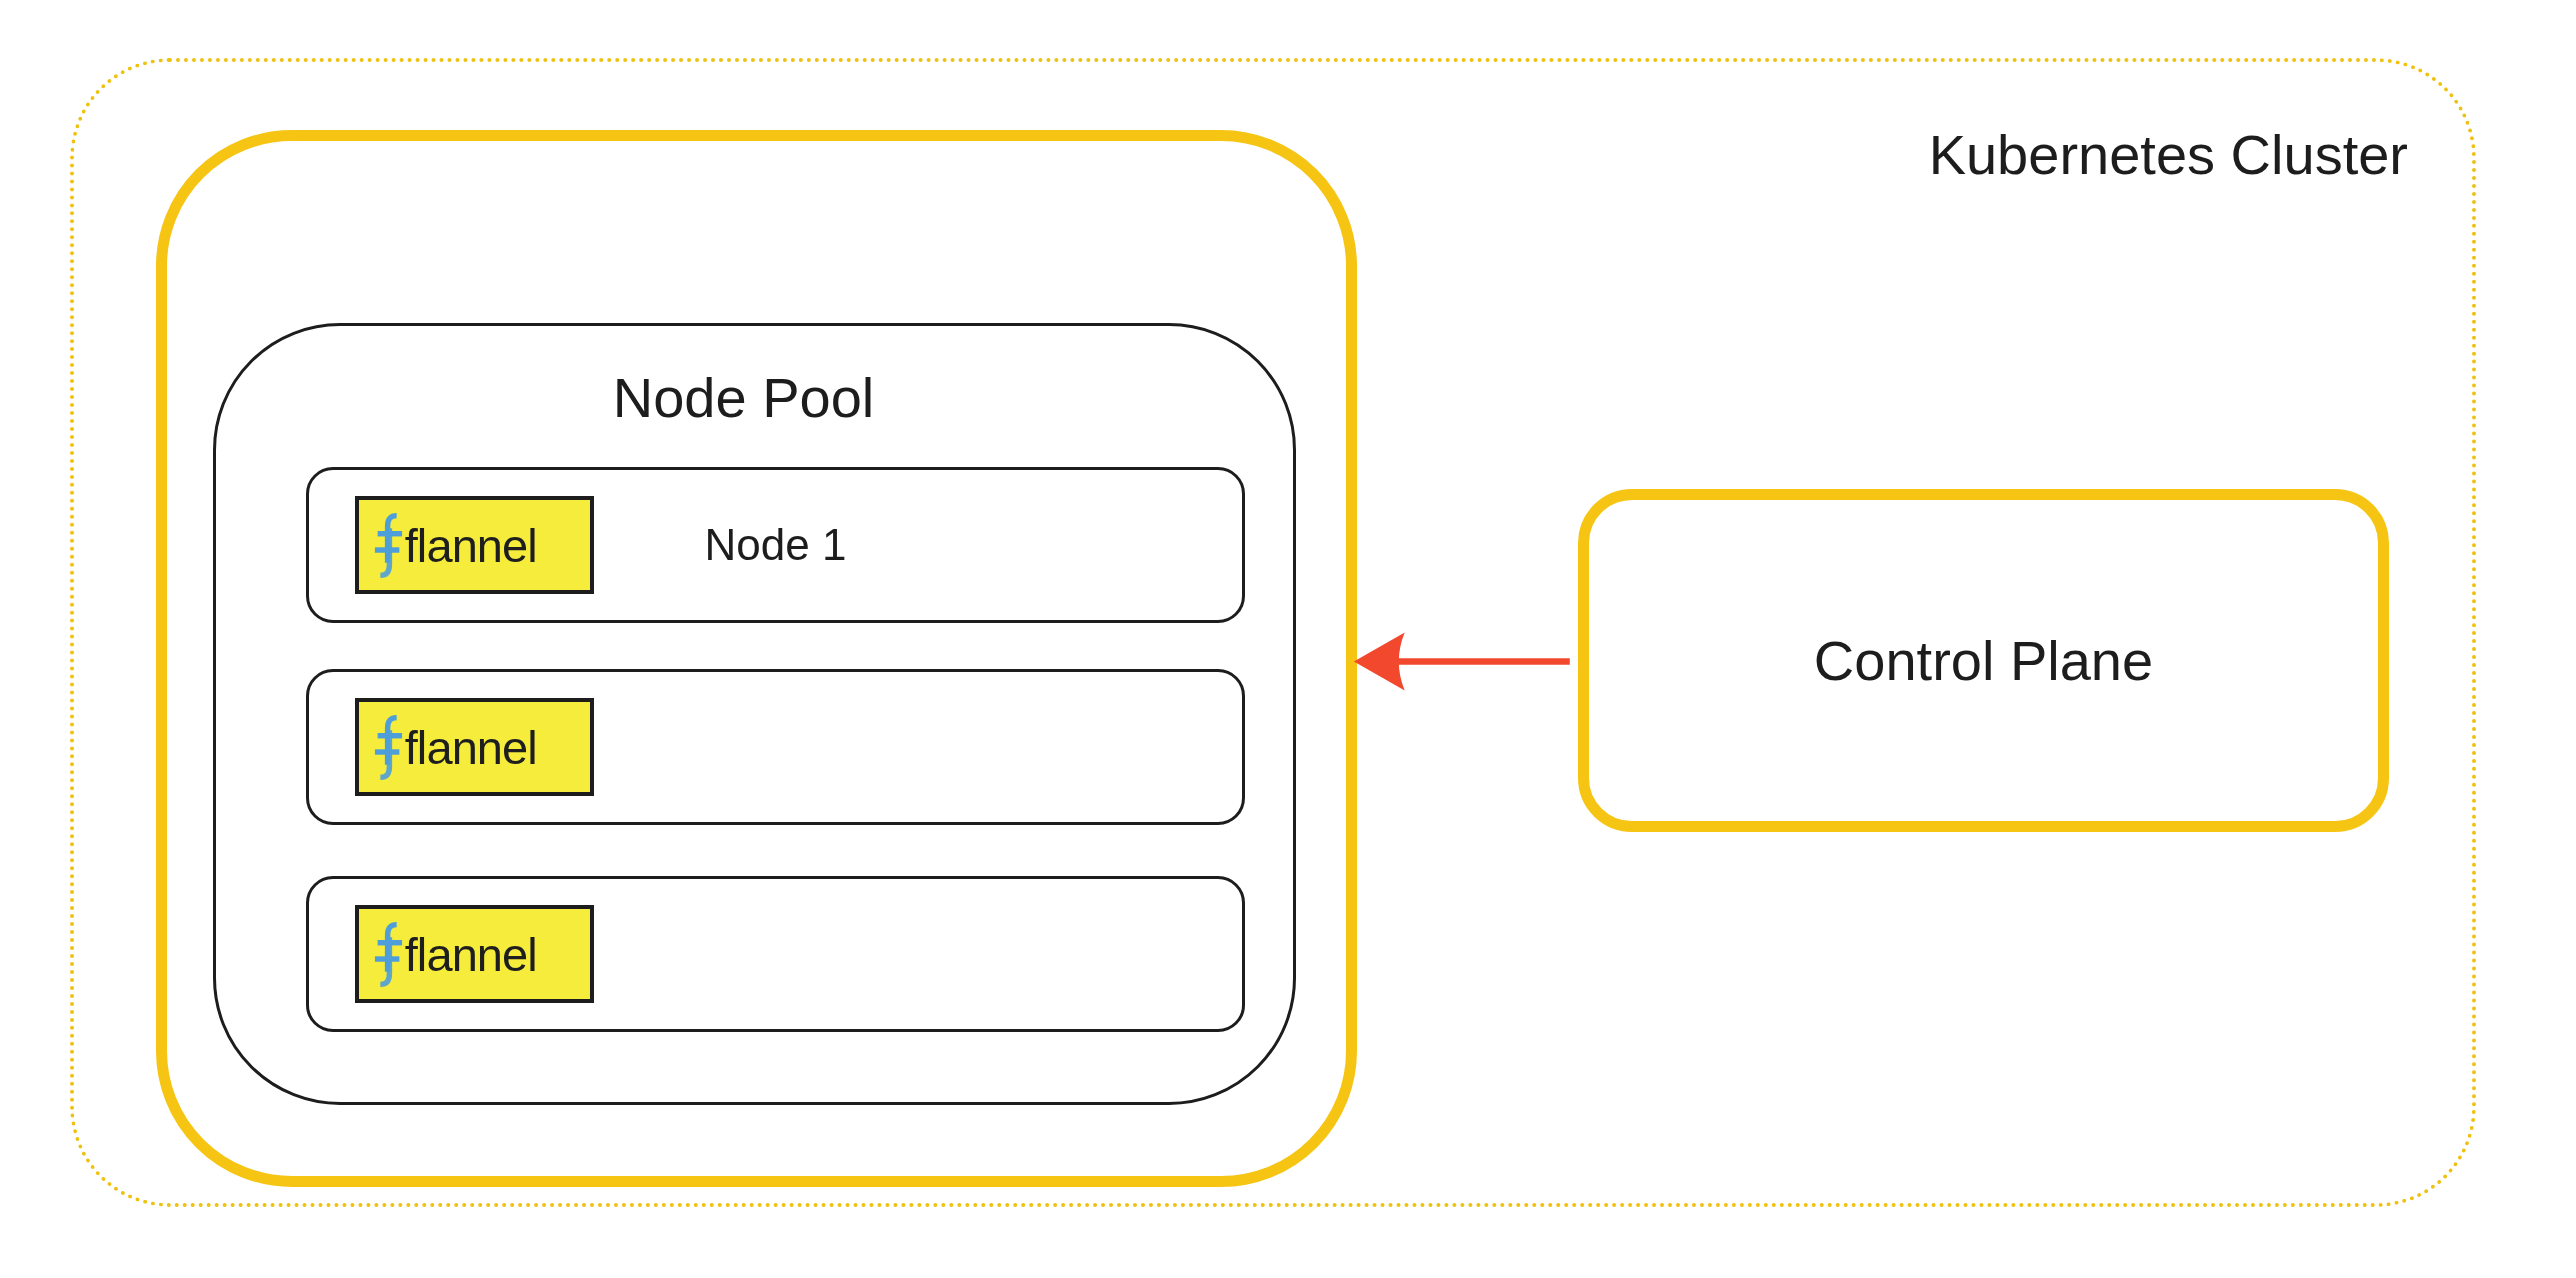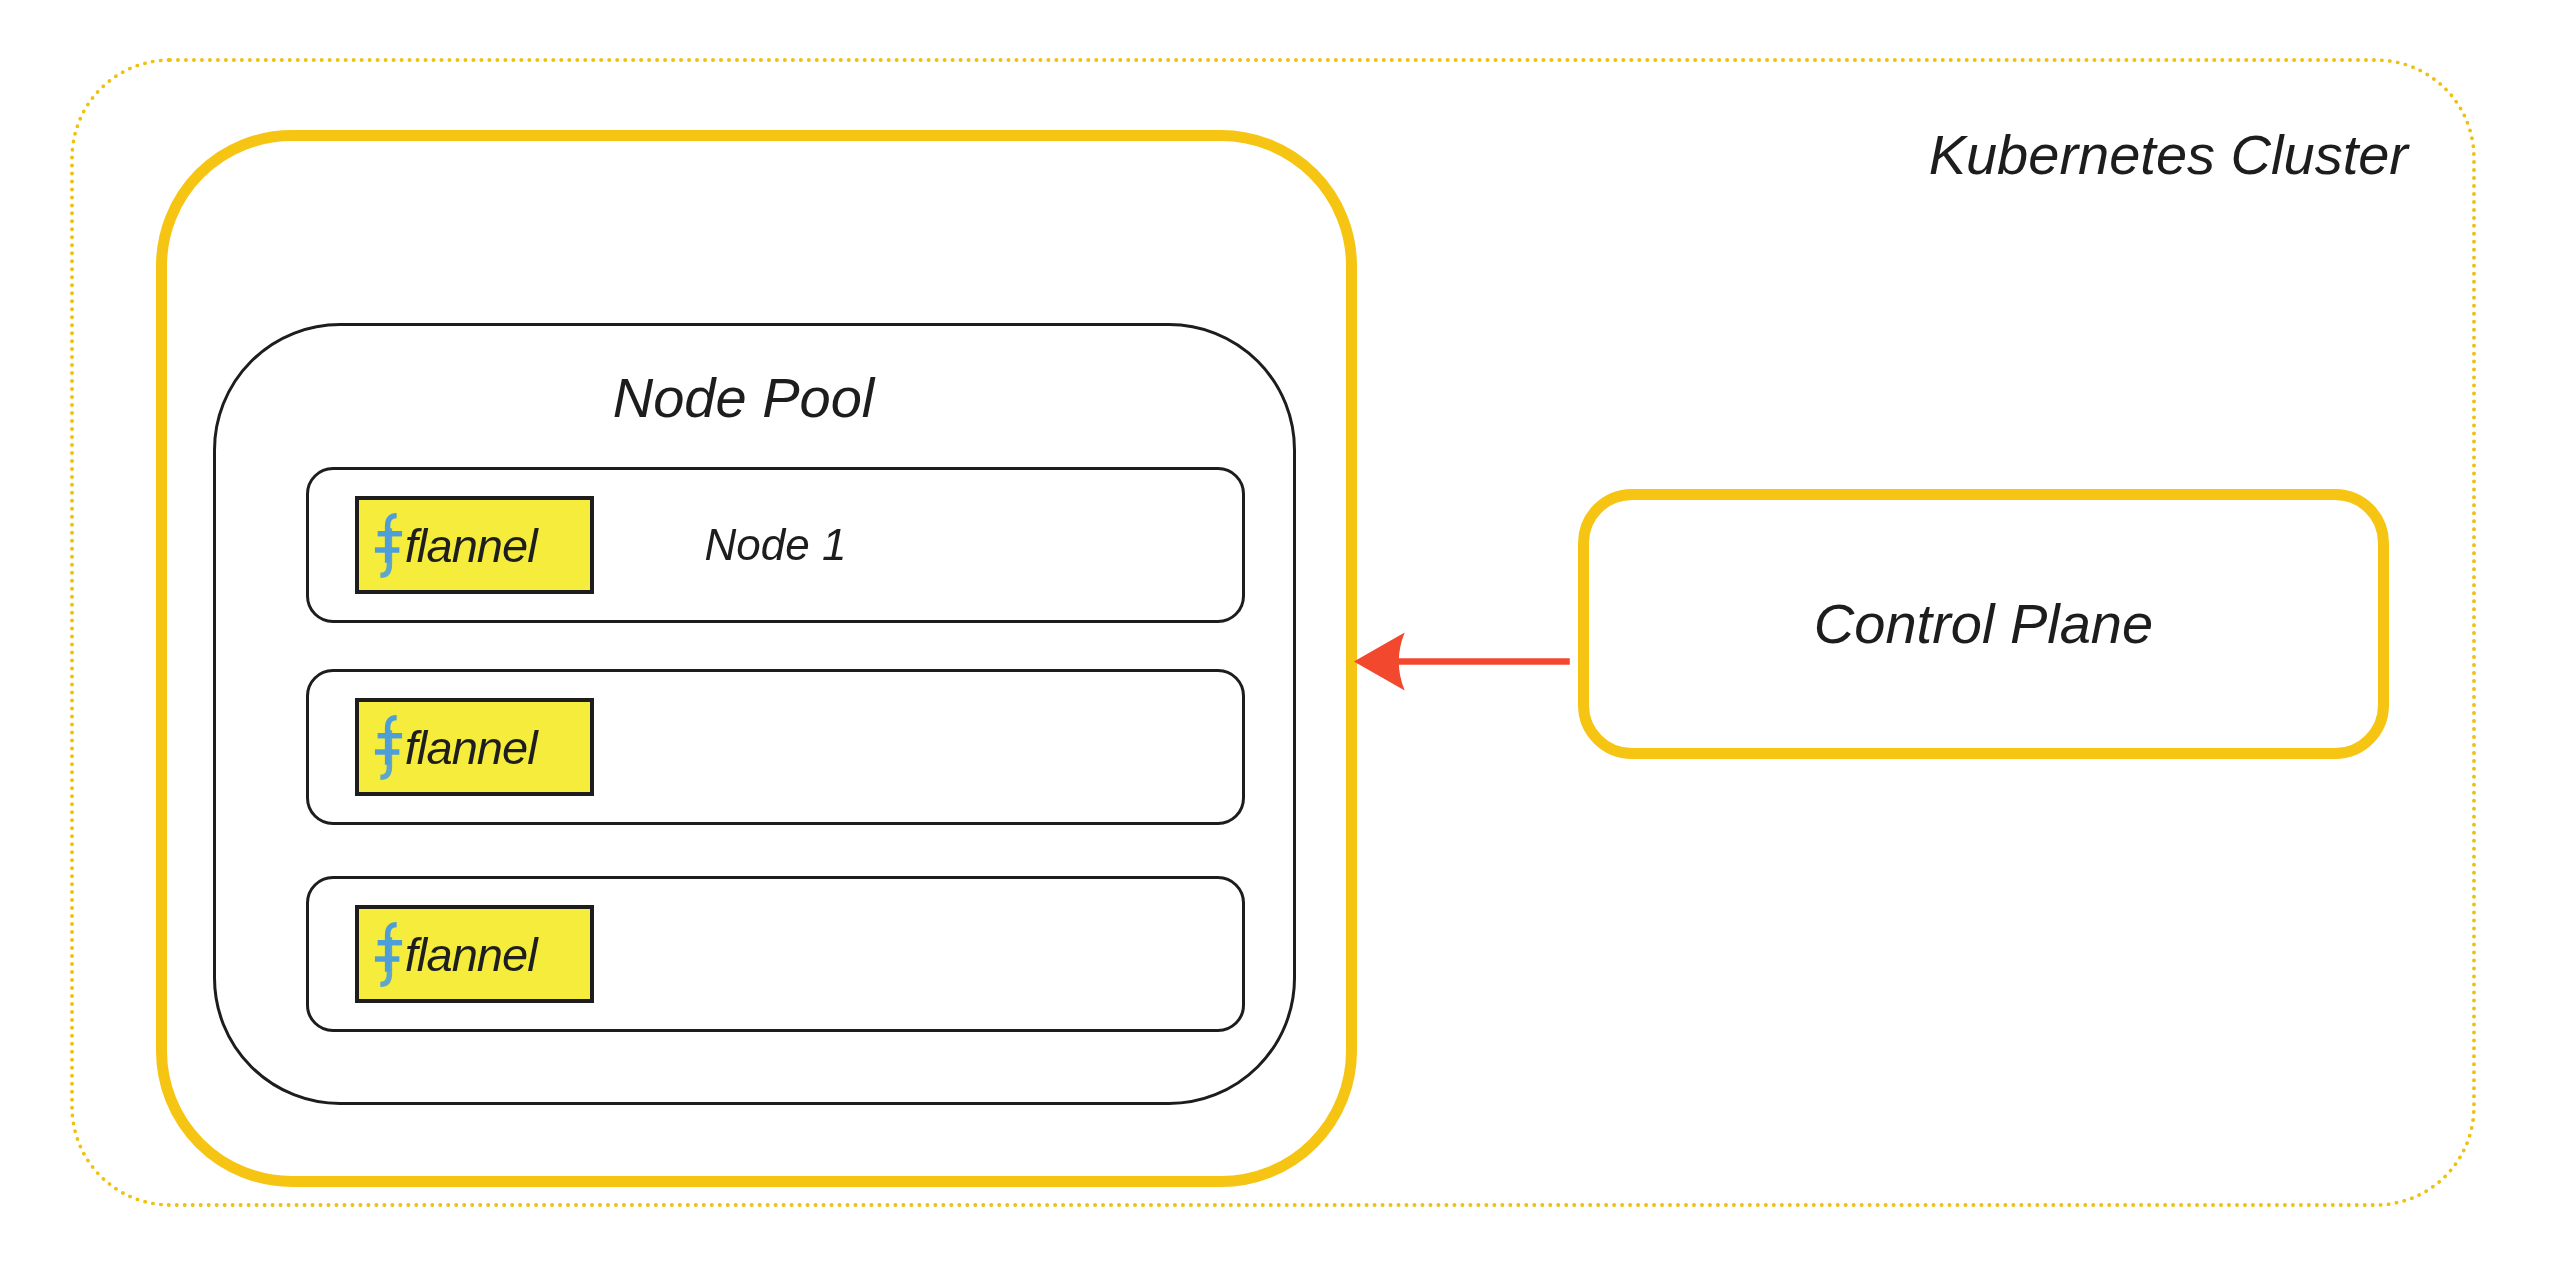--- a/index.html
+++ b/index.html
@@ -7,21 +7,21 @@
     --c-dotted_yellow:#EFC211;
     --c-badge_yellow:#F5EC3B;
     --c-flannel_blue:#4E9EDA;
     --c-ink:#1D1D1D;
     --c-arrow_red:#F2492E;
     --c-bg:#FFFFFF;
   }
   *{margin:0;padding:0;box-sizing:border-box;}
   html,body{background:var(--c-bg);}
   body{font-family:"Liberation Sans","DejaVu Sans",sans-serif;color:var(--c-ink);}
-  .canvas{position:relative;width:2576px;height:1279px;background:var(--c-bg);overflow:hidden;font-style:italic;}
+  .canvas{position:relative;width:2576px;height:1279px;background:var(--c-bg);overflow:hidden;}
 
   
   .cluster-boundary{
     position:absolute;left:70px;top:58px;width:2406px;height:1149px;
     border:4.5px dotted var(--c-dotted_yellow);border-radius:100px;
   }
   .cluster-label{
     position:absolute;top:127px;right:168px;
     font-size:56px;line-height:1;color:var(--c-ink);white-space:nowrap;
   }
@@ -66,21 +66,21 @@
     display:flex;align-items:center;padding-left:12.7px;
   }
   .flannel-logo{width:33px;height:67px;flex:0 0 auto;}
   .flannel-word{
     font-size:47px;line-height:1;color:#1E1E1E;
     letter-spacing:-0.9px;white-space:nowrap;
   }
 
   
   .control-plane{
-    position:absolute;left:1578px;top:489px;width:811px;height:270px;
+    position:absolute;left:1578px;top:489px;width:811px;height:343px;
     border:11.8px solid var(--c-border_yellow);border-radius:54px;
   }
   .control-plane-title{
     position:absolute;left:0;top:50%;transform:translateY(-50%);
     width:100%;text-align:center;font-size:56px;line-height:1;white-space:nowrap;
   }
 
   
   .arrow{position:absolute;left:1343px;top:625px;width:254px;height:73px;}
 </style>

